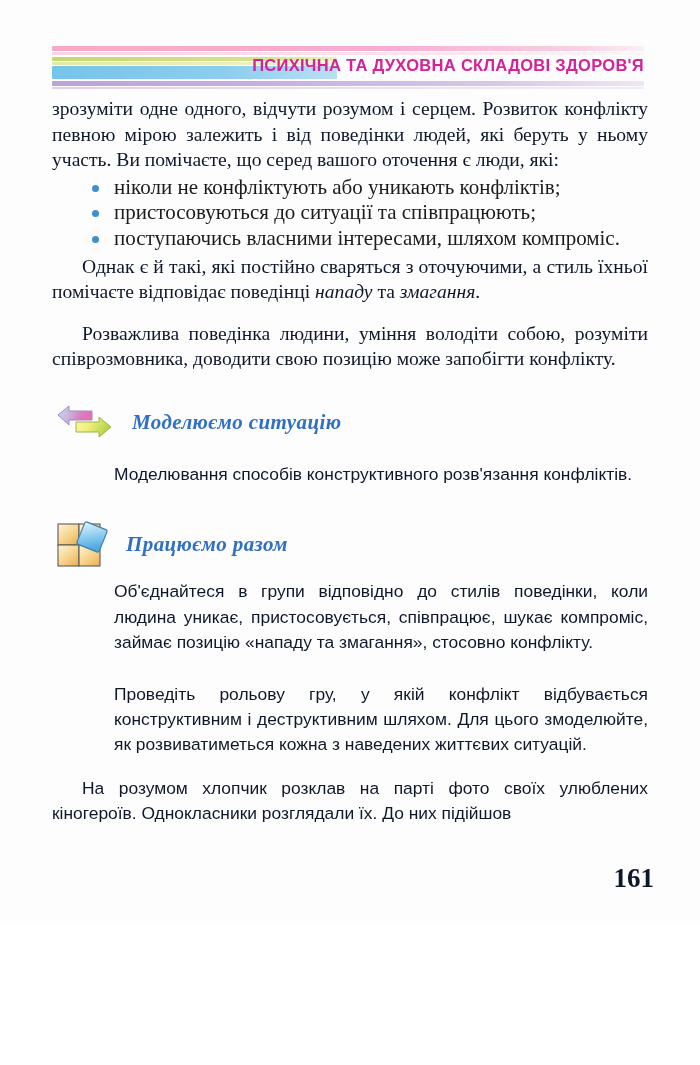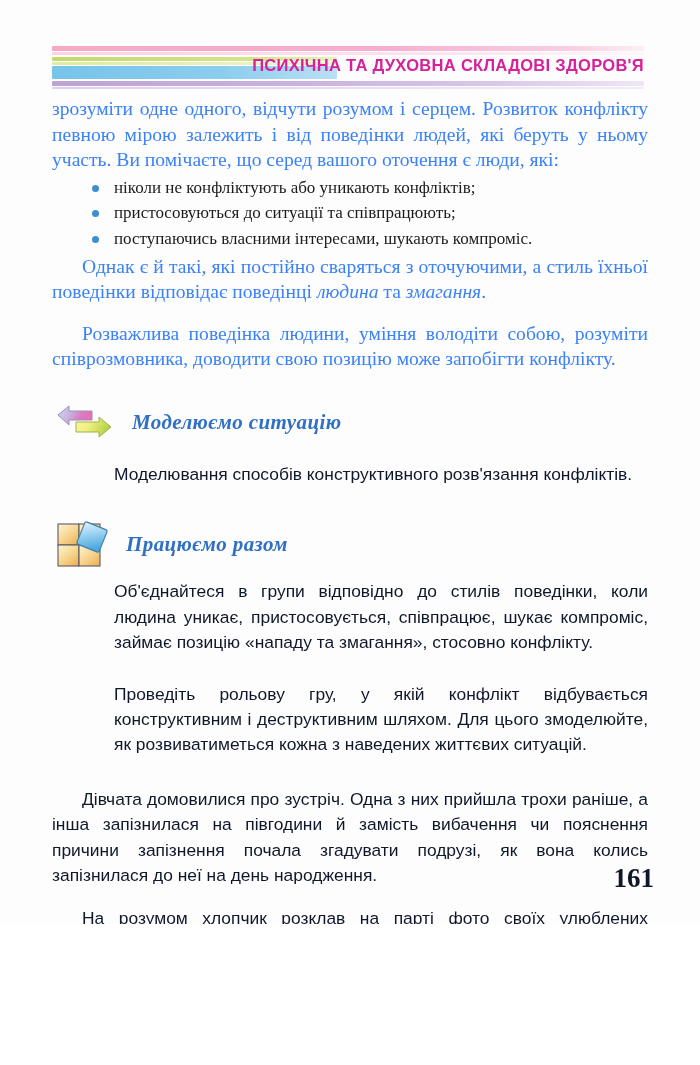--- a/index.html
+++ b/index.html
@@ -94,35 +94,35 @@
     left: 52px;
     top: 96px;
     width: 596px;
   }
   p.serif {
     margin: 0;
     font-family: "Liberation Serif", "DejaVu Serif", serif;
     font-size: 19.6px;
     line-height: 25.6px;
     text-align: justify;
-    color: #3b82f6;
+    color: #0f172a;
   }
   p.serif.indent { text-indent: 30px; }
   p.serif.flush  { text-indent: 0; }
 
   .bullets {
     list-style: none;
     margin: 2px 0 0 0;
     padding: 0;
   }
   .bullets li {
     position: relative;
     padding-left: 62px;
     font-family: "Liberation Serif", "DejaVu Serif", serif;
-    font-size: 17px;
+    font-size: 21px;
     line-height: 25.6px;
     text-align: justify;
     color: #1b1b1b;
   }
   .bullets li .dot {
     position: absolute;
     left: 40px;
     top: 10px;
     width: 7px;
     height: 7px;
@@ -216,25 +216,25 @@
       <li>
         <span class="dot"></span>
         <span>ніколи не конфліктують або уникають конфліктів;</span>
       </li>
       <li>
         <span class="dot"></span>
         <span>пристосовуються до ситуації та співпрацюють;</span>
       </li>
       <li>
         <span class="dot"></span>
-        <span>поступаючись власними інтересами, шукають компроміс.</span>
+        <span>поступаючись власними інтересами, шляхом компроміс.</span>
       </li>
     </ul>
 
-    <p class="serif indent" style="margin-top:2px;"><span>Однак є й такі, які постійно сваряться з оточуючими, а стиль їхньої поведінки відповідає поведінці </span><em class="it">людина</em><span> та </span><em class="it">змагання</em><span>.</span></p>
+    <p class="serif indent" style="margin-top:2px;"><span>Однак є й такі, які постійно сваряться з оточуючими, а стиль їхньої помічаєте відповідає поведінці </span><em class="it">нападу</em><span> та </span><em class="it">змагання</em><span>.</span></p>
 
     <p class="serif indent" style="margin-top:16px;">Розважлива поведінка людини, уміння володіти собою, розуміти співрозмовника, доводити свою позицію може запобігти конфлікту.</p>
 
     <div class="rubric" style="margin-top:31px; margin-left:4px;">
       <span class="icon-arrows">
         <svg width="64" height="40" viewBox="0 0 64 40" xmlns="http://www.w3.org/2000/svg">
           <defs>
             <linearGradient id="gradLeftArrow" x1="0" y1="0" x2="1" y2="0.25">
               <stop offset="0%" stop-color="#cfd8f0"></stop>
               <stop offset="40%" stop-color="#c9b4e0"></stop>
@@ -282,21 +282,20 @@
           <rect x="24" y="7" width="24" height="24" rx="2" fill="url(#gradBlueTile)" stroke="#3f7fa8" stroke-width="1.1" transform="rotate(22 36 19)"></rect>
         </svg>
       </span>
       <span class="rubric-title">Працюємо разом</span>
     </div>
 
     <p class="sans" style="margin-top:9px; margin-left:62px; width:534px;">Об'єднайтеся в групи відповідно до стилів поведінки, коли людина уникає, пристосовується, співпрацює, шукає компроміс, займає позицію «нападу та змагання», стосовно конфлікту.</p>
 
     <p class="sans" style="margin-top:26px; margin-left:62px; width:534px;">Проведіть рольову гру, у якій конфлікт відбувається конструктивним і деструктивним шляхом. Для цього змоделюйте, як розвиватиметься кожна з наведених життєвих ситуацій.</p>
 
-    <p class="sans indent" style="margin-top:29px; text-indent:30px;">Дівчата домовилися про зустріч. Одна з них прийшла трохи раніше, а інша запізнилася на півгодини й замість вибачення чи пояснення причини запізнення почала згадувати подрузі, як вона колись запізнилася до неї на день народження.</p>
 
     <p class="sans indent" style="margin-top:18px; text-indent:30px;">На розумом хлопчик розклав на парті фото своїх улюблених кіногероїв. Однокласники  розглядали їх. До них підійшов</p>
   </div>
 
   <div class="deco" style="left:623px; top:958px; width:34px; height:34px;
               background:linear-gradient(150deg,#aadcf5,#5cb4e6);
               transform:rotate(14deg); opacity:0.92;"></div>
 
   <div class="deco" style="left:551px; top:1001px; width:40px; height:40px;
               background:linear-gradient(150deg,#fdf0b8,#f5d069);

